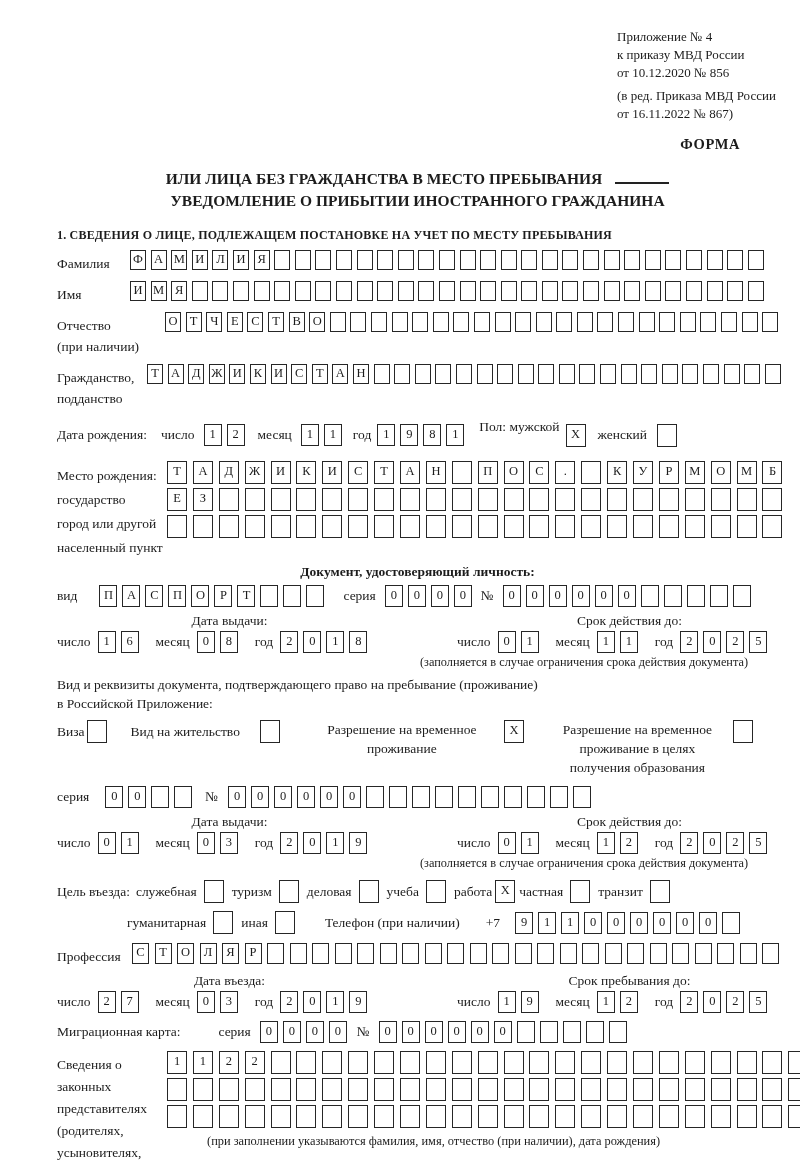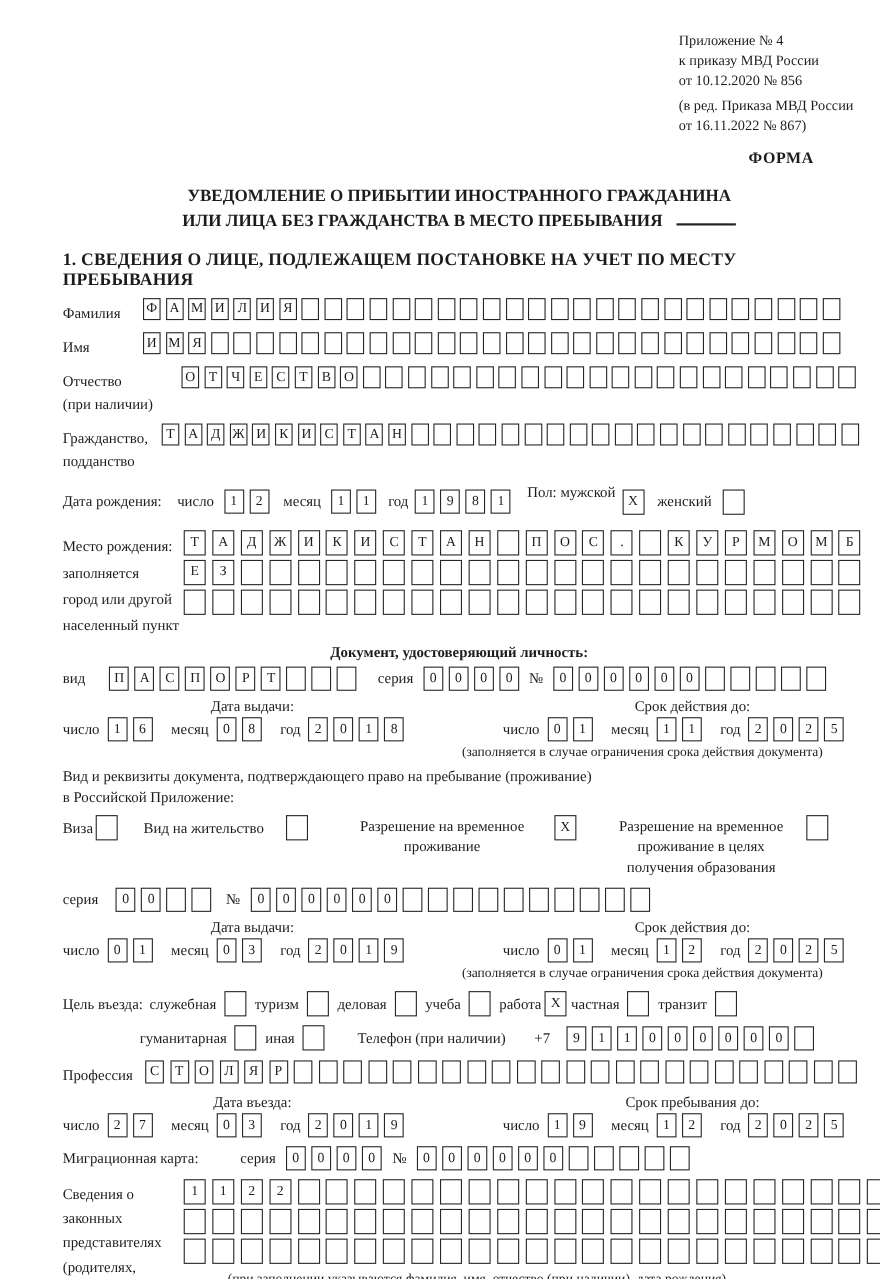--- a/index.html
+++ b/index.html
@@ -8,21 +8,21 @@
     font-family:"Liberation Serif","DejaVu Serif",serif;color:#1c1c1c;
     box-sizing:border-box;padding:28px 22px 0 57px;position:relative;
   }
   
   .hdr{margin-left:560px;font-size:13px;line-height:18px;}
   .hdr .g2{margin-top:5px;}
   .forma{margin:13px 38px 0 0;text-align:right;font-weight:bold;font-size:14.5px;letter-spacing:.6px;}
   
   .title{margin-top:15px;text-align:center;font-weight:bold;font-size:15.5px;line-height:22px;}
   .blank{display:inline-block;width:54px;border-bottom:2px solid #222;margin-left:13px;}
-  .sec{margin-top:16px;font-weight:bold;font-size:16px;letter-spacing:.2px;}
+  .sec{margin-top:16px;font-weight:bold;font-size:12px;letter-spacing:.2px;}
   
   .row{display:flex;align-items:flex-start;margin-top:7px;}
   .lbl{font-size:13.5px;padding-top:3px;line-height:21px;flex:none;}
   .sub{font-size:13.5px;line-height:22px;flex:none;}
   .cells{display:flex;flex:none;}
   .cell{
     display:inline-block;box-sizing:border-box;border:1.7px solid #262626;
     text-align:center;font-size:12.5px;color:#1c1c1c;background:#fff;flex:none;
   }
   .sm .cell{width:16px;height:20px;line-height:16px;margin-right:4.6px;}
@@ -59,22 +59,22 @@
     <div>Приложение № 4</div>
     <div>к приказу МВД России</div>
     <div>от 10.12.2020 № 856</div>
     <div class="g2">(в ред. Приказа МВД России</div>
     <div>от 16.11.2022 № 867)</div>
   </div>
 
   <div class="forma">ФОРМА</div>
 
   <div class="title">
+    <div><span>ИЛИ ЛИЦА БЕЗ ГРАЖДАНСТВА В МЕСТО ПРЕБЫВАНИЯ</span><span class="blank"></span></div>
     <div>УВЕДОМЛЕНИЕ О ПРИБЫТИИ ИНОСТРАННОГО ГРАЖДАНИНА</div>
-    <div><span>ИЛИ ЛИЦА БЕЗ ГРАЖДАНСТВА В МЕСТО ПРЕБЫВАНИЯ</span><span class="blank"></span></div>
   </div>
 
   <div class="sec">1. СВЕДЕНИЯ О ЛИЦЕ, ПОДЛЕЖАЩЕМ ПОСТАНОВКЕ НА УЧЕТ ПО МЕСТУ ПРЕБЫВАНИЯ</div>
 
   <div class="row">
     <div class="lbl w73">Фамилия</div>
     <div class="cells sm">
         <span class="cell">Ф</span>
         <span class="cell">А</span>
         <span class="cell">М</span>
@@ -250,21 +250,21 @@
       </span>
     <span class="sub" style="margin:0 10px 0 12px;">женский</span>
     <span class="cells cb">
         <span class="cell">&nbsp;</span>
       </span>
   </div>
 
   <div class="row">
     <div class="lbl w110 mlines">
       <div>Место рождения:</div>
-      <div>заполняется</div>
+      <div>государство</div>
       <div>город или другой</div>
       <div>населенный пункт</div>
     </div>
     <div class="stack">
       <div class="cells lg">
           <span class="cell">Т</span>
           <span class="cell">А</span>
           <span class="cell">Д</span>
           <span class="cell">Ж</span>
           <span class="cell">И</span>

